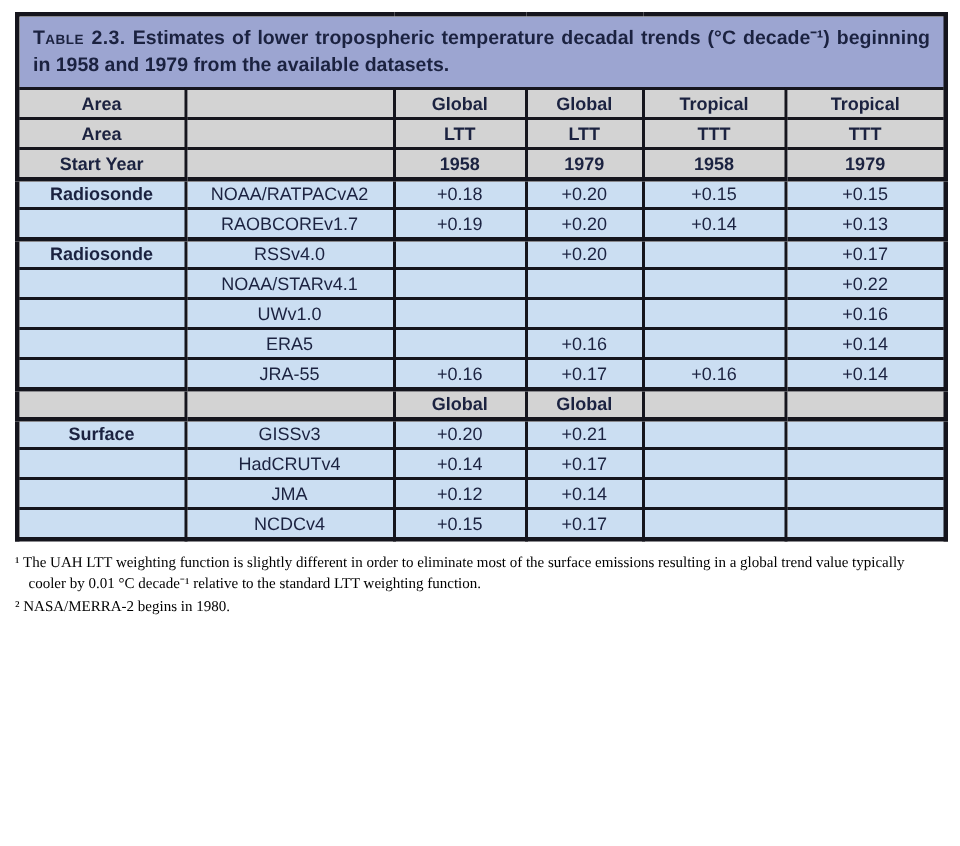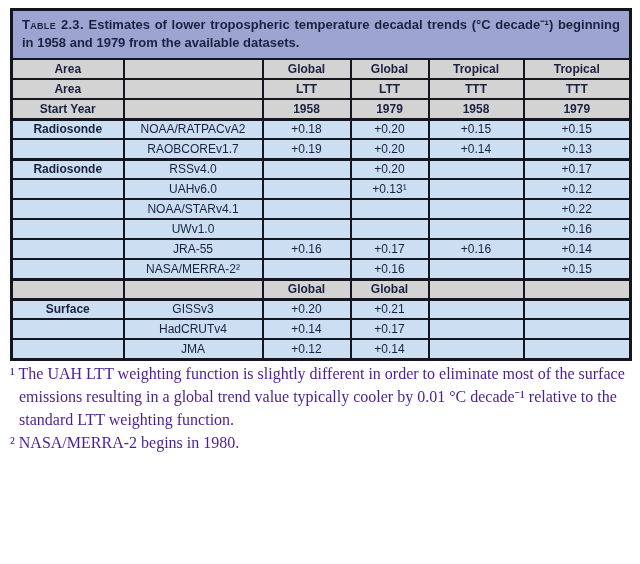--- a/index.html
+++ b/index.html
@@ -47,24 +47,24 @@
     white-space:normal;
     padding:5px 9px 6px 9px;
     height:44px;
     font-size:13px;
     font-weight:bold;
     line-height:1.4;
   }
   tr.titlebar td .sc{font-variant:small-caps;letter-spacing:0.3px;}
   .footnotes{
     width:620px;
-    margin-top:1px;
+    margin-top:8px;
     font-family:"Liberation Serif",serif;
-    font-size:16px;
-    color:#4c1d95;
+    font-size:10px;
+    color:#000000;
     line-height:1.45;
   }
   .footnotes p{
     margin:0;
     padding-left:9px;
     text-indent:-9px;
   }
 </style>
 </head>
 <body>
@@ -128,58 +128,50 @@
     <tr class="data gs">
       <td class="c0">Radiosonde</td>
       <td>RSSv4.0</td>
       <td></td>
       <td>+0.20</td>
       <td></td>
       <td>+0.17</td>
     </tr>
     <tr class="data">
       <td class="c0"></td>
-      <td>UAHv6.0</td>
-      <td></td>
-      <td>+0.13¹</td>
-      <td></td>
-      <td>+0.12</td>
-    </tr>
-    <tr class="data">
-      <td class="c0"></td>
       <td>NOAA/STARv4.1</td>
       <td></td>
       <td></td>
       <td></td>
       <td>+0.22</td>
     </tr>
     <tr class="data">
       <td class="c0"></td>
       <td>UWv1.0</td>
       <td></td>
       <td></td>
       <td></td>
       <td>+0.16</td>
     </tr>
 
     <tr class="data">
       <td class="c0"></td>
+      <td>ERA5</td>
+      <td></td>
+      <td>+0.16</td>
+      <td></td>
+      <td>+0.14</td>
+    </tr>
+    <tr class="data">
+      <td class="c0"></td>
       <td>JRA-55</td>
       <td>+0.16</td>
       <td>+0.17</td>
       <td>+0.16</td>
       <td>+0.14</td>
-    </tr>
-    <tr class="data">
-      <td class="c0"></td>
-      <td>NASA/MERRA-2²</td>
-      <td></td>
-      <td>+0.16</td>
-      <td></td>
-      <td>+0.15</td>
     </tr>
 
 
     <tr class="head gs">
       <td class="c0"></td>
       <td></td>
       <td>Global</td>
       <td>Global</td>
       <td></td>
       <td></td>
@@ -199,20 +191,28 @@
       <td>+0.14</td>
       <td>+0.17</td>
       <td></td>
       <td></td>
     </tr>
     <tr class="data">
       <td class="c0"></td>
       <td>JMA</td>
       <td>+0.12</td>
       <td>+0.14</td>
+      <td></td>
+      <td></td>
+    </tr>
+    <tr class="data">
+      <td class="c0"></td>
+      <td>NCDCv4</td>
+      <td>+0.15</td>
+      <td>+0.17</td>
       <td></td>
       <td></td>
     </tr>
   </tbody>
 </table>
 
 <div class="footnotes">
   <p>¹ The UAH LTT weighting function is slightly different in order to eliminate most of the surface emissions resulting in a global trend value typically cooler by 0.01 °C decade⁻¹ relative to the standard LTT weighting function.</p>
   <p>² NASA/MERRA-2 begins in 1980.</p>
 </div>

